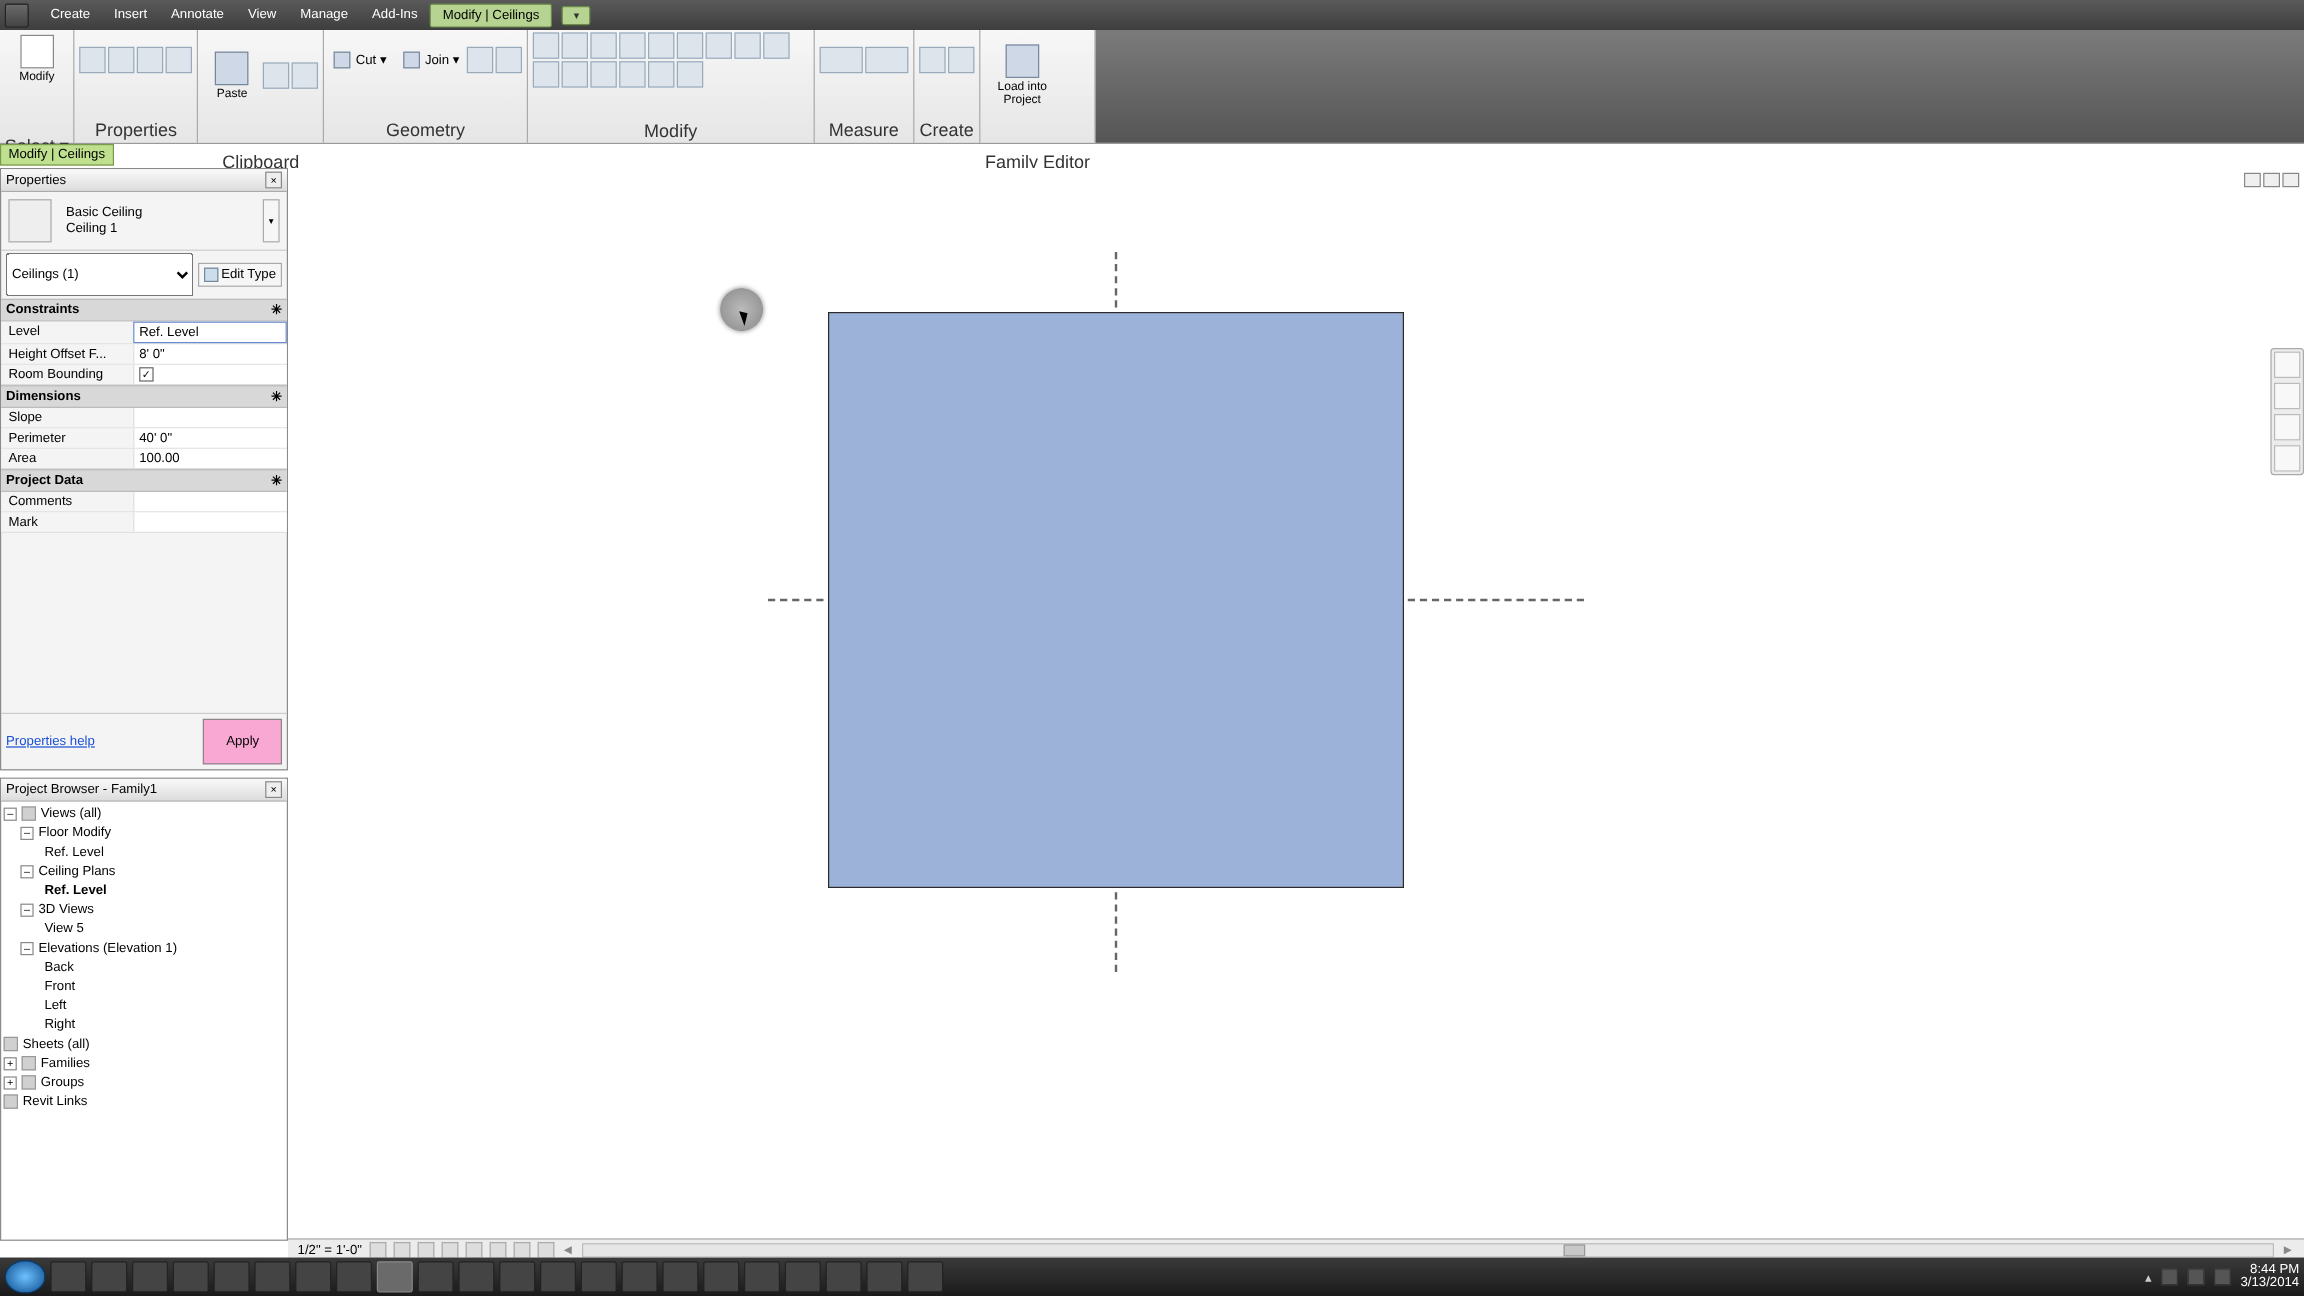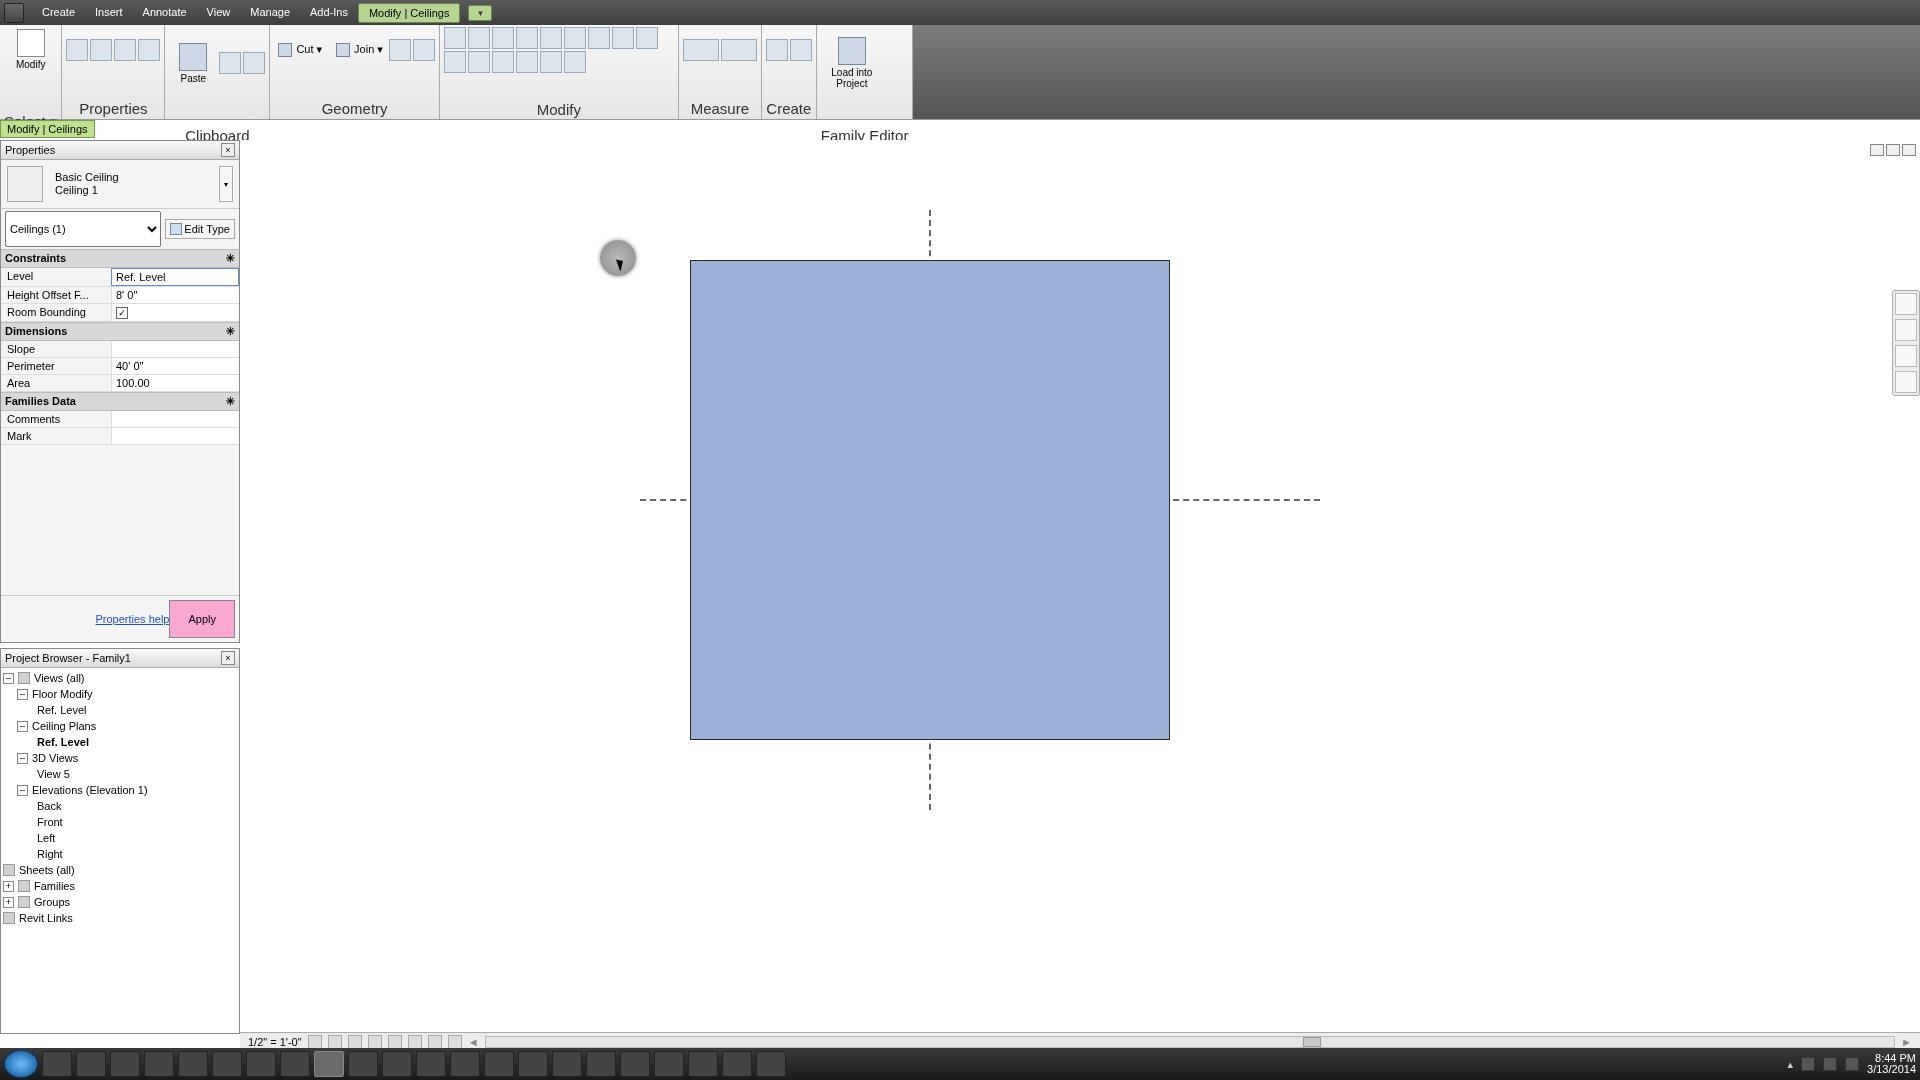--- a/index.html
+++ b/index.html
@@ -39,21 +39,21 @@
 .type-text { flex:1; line-height:13px;}
 .type-drop { width:14px; height:36px; border:1px solid #aaa; background:#f6f6f6; display:flex; align-items:center; justify-content:center; font-size:8px;}
 .instance-row { display:flex; align-items:center; padding:2px 4px; gap:4px;}
 .instance-row select { flex:1; height:36px; font-size:11px;}
 .edittype { display:flex; align-items:center; gap:2px; padding:0 4px; border:1px solid #aaa; height:20px; background:#f6f6f6;}
 .section-hdr { background:#d8d8d8; border-top:1px solid #bbb; border-bottom:1px solid #bbb; padding:2px 4px; font-weight:bold; display:flex; justify-content:space-between;}
 .prop-row { display:flex; border-bottom:1px solid #ddd;}
 .prop-row .k { width:110px; padding:2px 6px; background:#f4f4f4;}
 .prop-row .v { flex:1; padding:2px 4px; background:#fff; border-left:1px solid #ddd;}
 .prop-row .v.sel { border:1px solid #6a8ad0; background:#fff;}
-.prop-footer { display:flex; justify-content:flex-end; align-items:center; padding:4px; border-top:1px solid #ccc;}
+.prop-footer { display:flex; justify-content:space-between; align-items:center; padding:4px; border-top:1px solid #ccc;}
 .prop-footer a { color:#1a4fd6; text-decoration:underline;}
 .apply-btn { padding:12px 18px; border:1px solid #888; background:#f9a8d4;}
 
 
 .browser { position:absolute; top:648px; left:0; width:240px; background:#fff; border:1px solid #8a8a8a; bottom:46px; overflow:hidden;}
 .tree { padding:2px 2px; line-height:16px;}
 .tree-row { display:flex; align-items:center; white-space:nowrap;}
 .tw { width:11px; height:11px; border:1px solid #888; font-size:9px; line-height:9px; text-align:center; margin-right:4px; background:#fff;}
 .tree-icon { width:12px; height:12px; background:#d0d0d0; border:1px solid #999; margin-right:4px;}
 .indent1 { padding-left:14px;} .indent2 { padding-left:34px;}
@@ -277,21 +277,21 @@
       </div>
       <div class="prop-row">
         <div class="k">Perimeter</div>
         <div class="v">40'  0"</div>
       </div>
       <div class="prop-row">
         <div class="k">Area</div>
         <div class="v">100.00</div>
       </div>
       <div class="section-hdr">
-        <span>Families Data</span>
+        <span>Project Data</span>
         <span>✳</span>
       </div>
       <div class="prop-row">
         <div class="k">Comments</div>
         <div class="v"></div>
       </div>
       <div class="prop-row">
         <div class="k">Mark</div>
         <div class="v"></div>
       </div>

